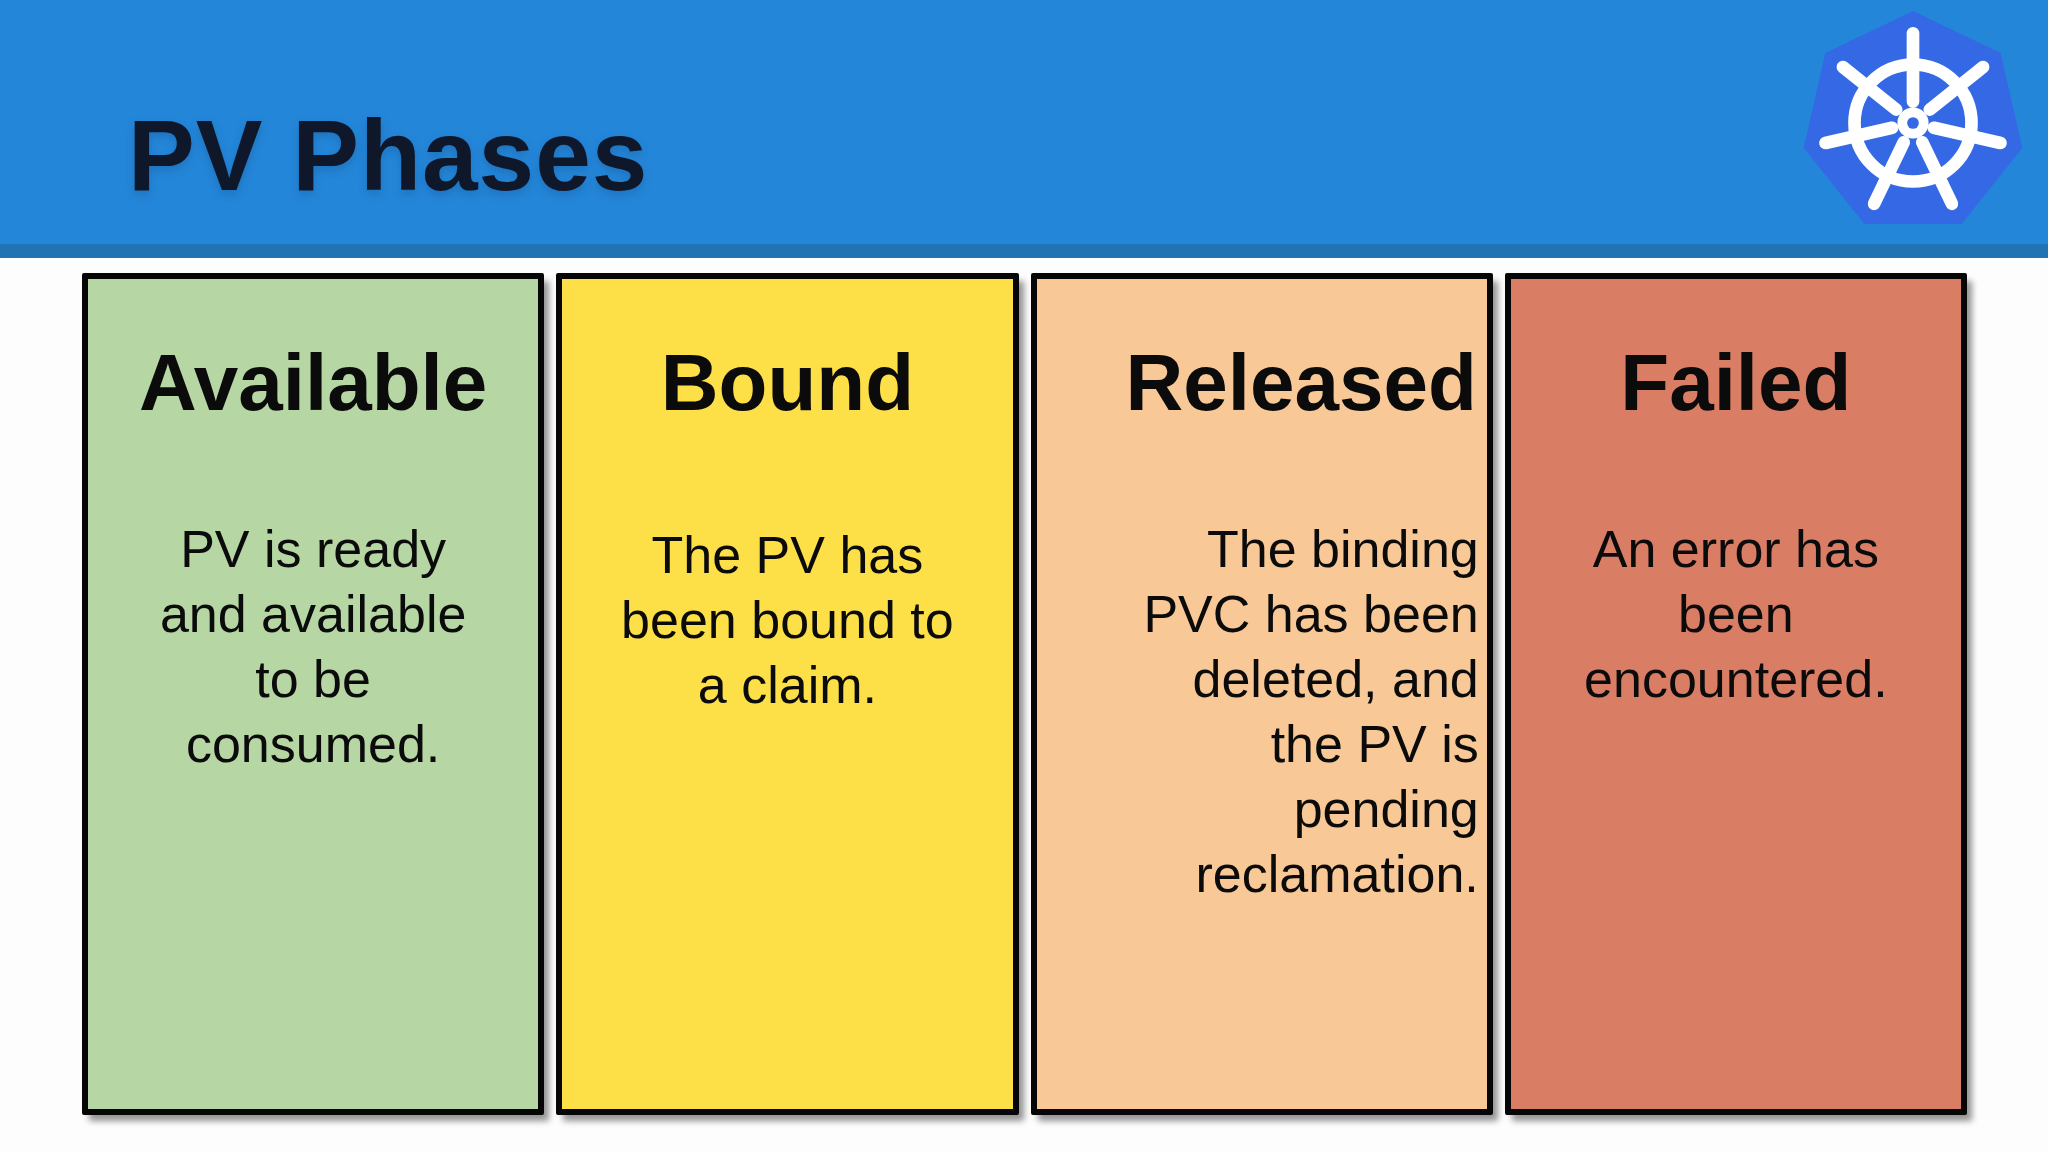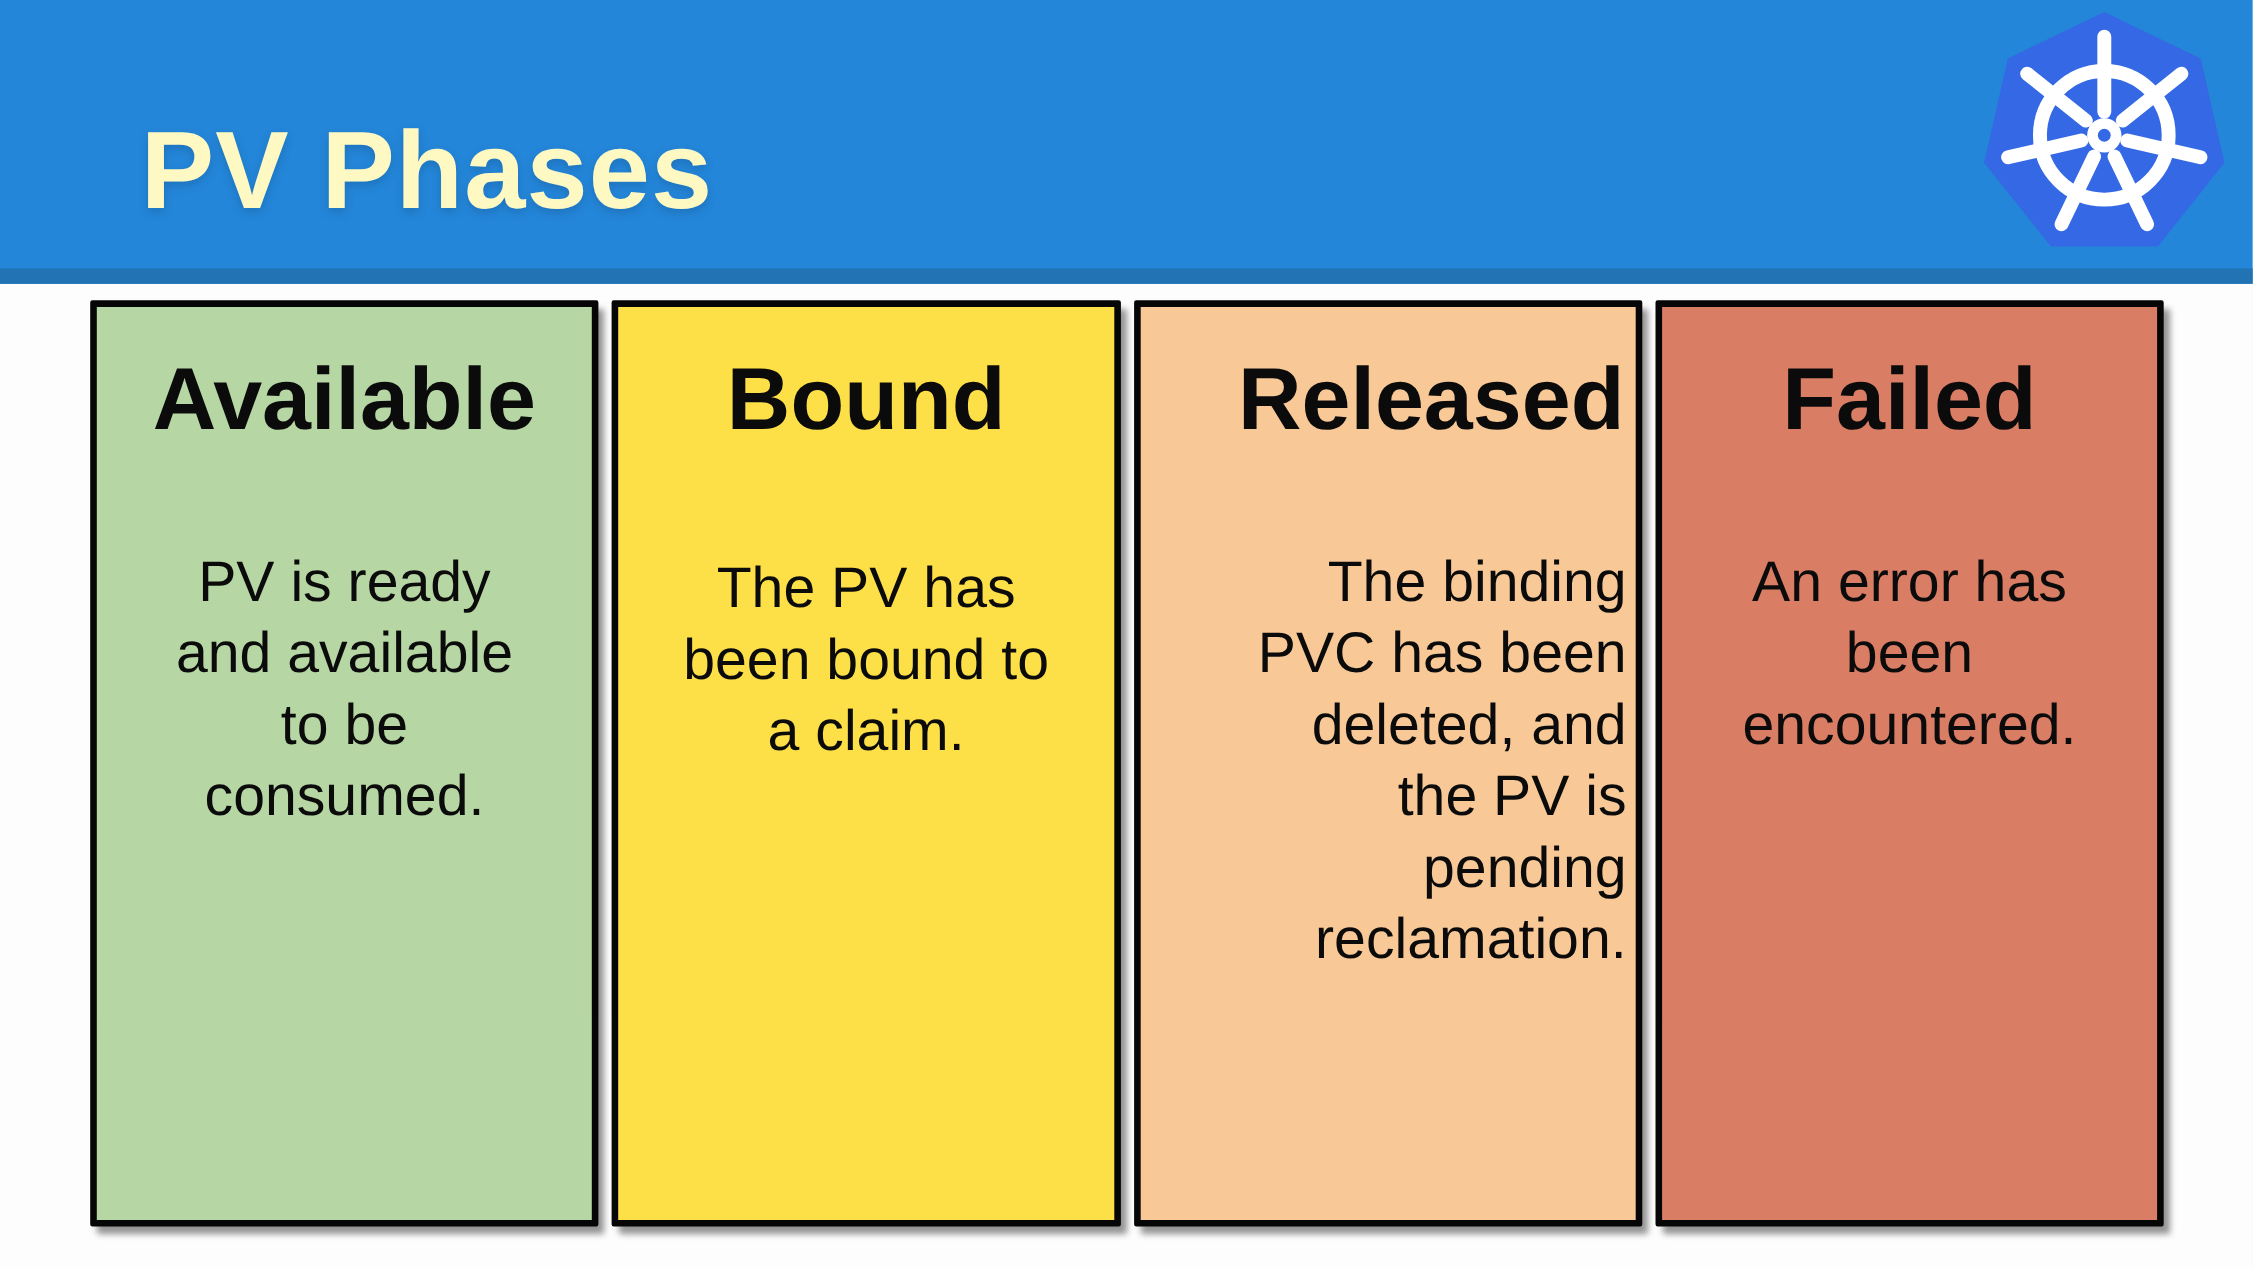--- a/index.html
+++ b/index.html
@@ -27,21 +27,21 @@
     background: #2173b4;
   }
   .title {
     position: absolute;
     top: 98px;
     left: 128px;
     margin: 0;
     font-size: 100px;
     font-weight: bold;
     letter-spacing: 1px;
-    color: #fef9c3;
+    color: #0f172a;
     text-shadow: 0 4px 8px rgba(16, 60, 104, 0.25);
     white-space: nowrap;
   }
   .k8s {
     position: absolute;
     top: 6px;
     left: 1796px;
     width: 234px;
     height: 234px;
   }
@@ -61,21 +61,21 @@
   .card {
     flex: 1 1 0;
     box-sizing: border-box;
     border: 6px solid #060606;
     border-radius: 2px;
     box-shadow: 6px 7px 6px -1px rgba(0, 0, 0, 0.42);
     text-align: center;
     overflow: hidden;
   }
   .card-title {
-    margin: 38px 10px 0 10px;
+    margin: 58px 10px 0 10px;
     font-size: 80px;
     line-height: 1.15;
     font-weight: bold;
     color: #0b0b0b;
   }
   .card-body {
     margin: 88px 8px 0 8px;
     font-size: 52px;
     line-height: 1.25;
     color: #0b0b0b;

